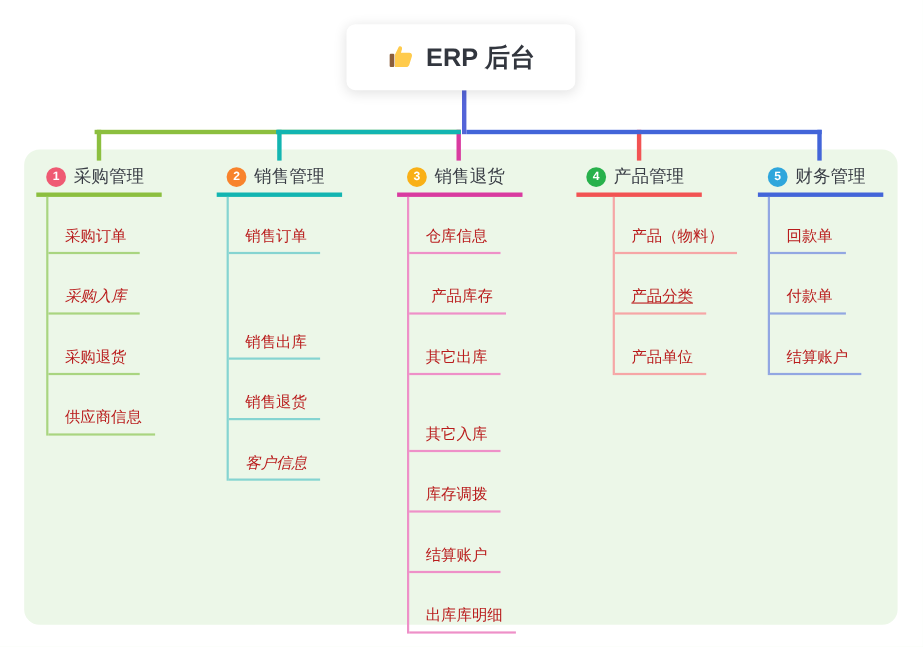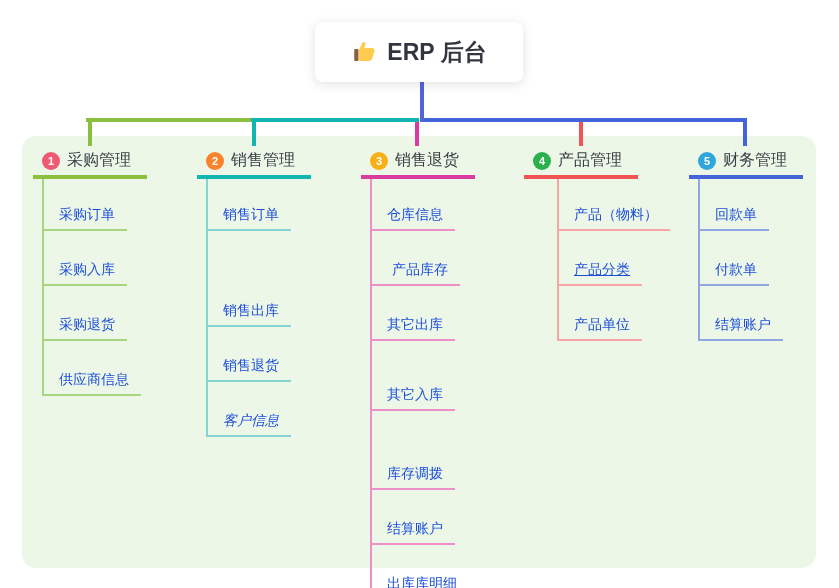--- a/index.html
+++ b/index.html
@@ -49,21 +49,21 @@
   .items{
     margin-left:9px;
     display:inline-flex;flex-direction:column;align-items:flex-start;
     border-left:2px solid #ccc;
   }
   .item{
     box-sizing:border-box;height:55px;
     display:flex;align-items:flex-end;
     padding:0 12px 5px 15px;
     border-bottom:2px solid #a16207;
-    font-size:14px;color:#1d4ed8;white-space:nowrap;
+    font-size:14px;color:#b91c1c;white-space:nowrap;
   }
   .items .item:first-child{height:52px;}
 </style>
 </head>
 <body style="background: rgb(255, 255, 255);">
 
 <div class="canvas">
 
   <div class="panel" style="background: rgb(236, 247, 232);"></div>
 
@@ -87,21 +87,21 @@
 
   <div id="branches">
   <div class="branch bx0">
     <div class="branch-header" style="border-bottom-color: rgb(140, 191, 63);">
       <span class="badge" style="background: rgb(239, 90, 115);">1</span>
       <span class="btitle">采购管理</span>
     </div>
     <div class="items" style="border-left-color: rgb(169, 213, 128);">
   <div class="item" style="border-bottom-color: rgb(169, 213, 128);">采购订单</div>
 
-  <div class="item" style="border-bottom-color: rgb(169, 213, 128);">采购入库</div>
+  <div class="item" style="border-bottom-color: rgb(169, 213, 128); font-style: italic;">采购入库</div>
 
   <div class="item" style="border-bottom-color: rgb(169, 213, 128);">采购退货</div>
 
   <div class="item" style="border-bottom-color: rgb(169, 213, 128);">供应商信息</div>
 </div>
   </div>
 
   <div class="branch bx1">
     <div class="branch-header" style="border-bottom-color: rgb(19, 181, 177);">
       <span class="badge" style="background: rgb(248, 131, 44);">2</span>
@@ -125,21 +125,21 @@
     </div>
     <div class="items" style="border-left-color: rgb(238, 144, 200);">
   <div class="item" style="border-bottom-color: rgb(238, 144, 200);">仓库信息</div>
 
   <div class="item" style="border-bottom-color: rgb(238, 144, 200); padding-left: 20px;">产品库存</div>
 
   <div class="item" style="border-bottom-color: rgb(238, 144, 200);">其它出库</div>
 
   <div class="item" style="border-bottom-color: rgb(238, 144, 200); margin-top: 15px;">其它入库</div>
 
-  <div class="item" style="border-bottom-color: rgb(238, 144, 200); margin-top: 24px;">库存调拨</div>
+  <div class="item" style="border-bottom-color: rgb(238, 144, 200);">库存调拨</div>
 
   <div class="item" style="border-bottom-color: rgb(238, 144, 200);">结算账户</div>
 
   <div class="item" style="border-bottom-color: rgb(238, 144, 200);">出库库明细</div>
 </div>
   </div>
 
   <div class="branch bx3">
     <div class="branch-header" style="border-bottom-color: rgb(242, 83, 83);">
       <span class="badge" style="background: rgb(40, 177, 76);">4</span>

